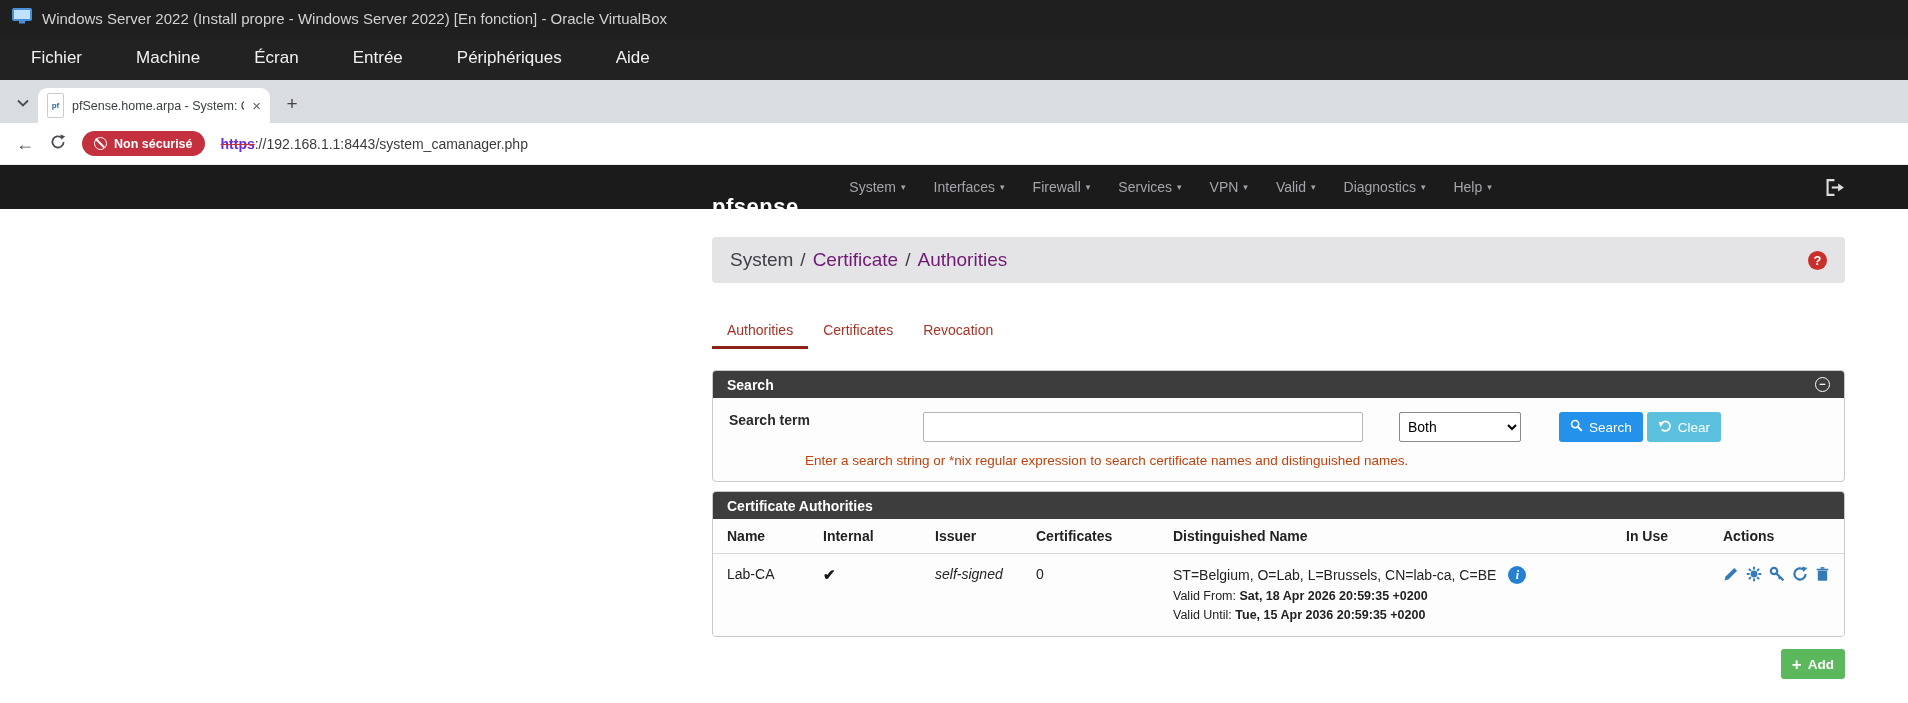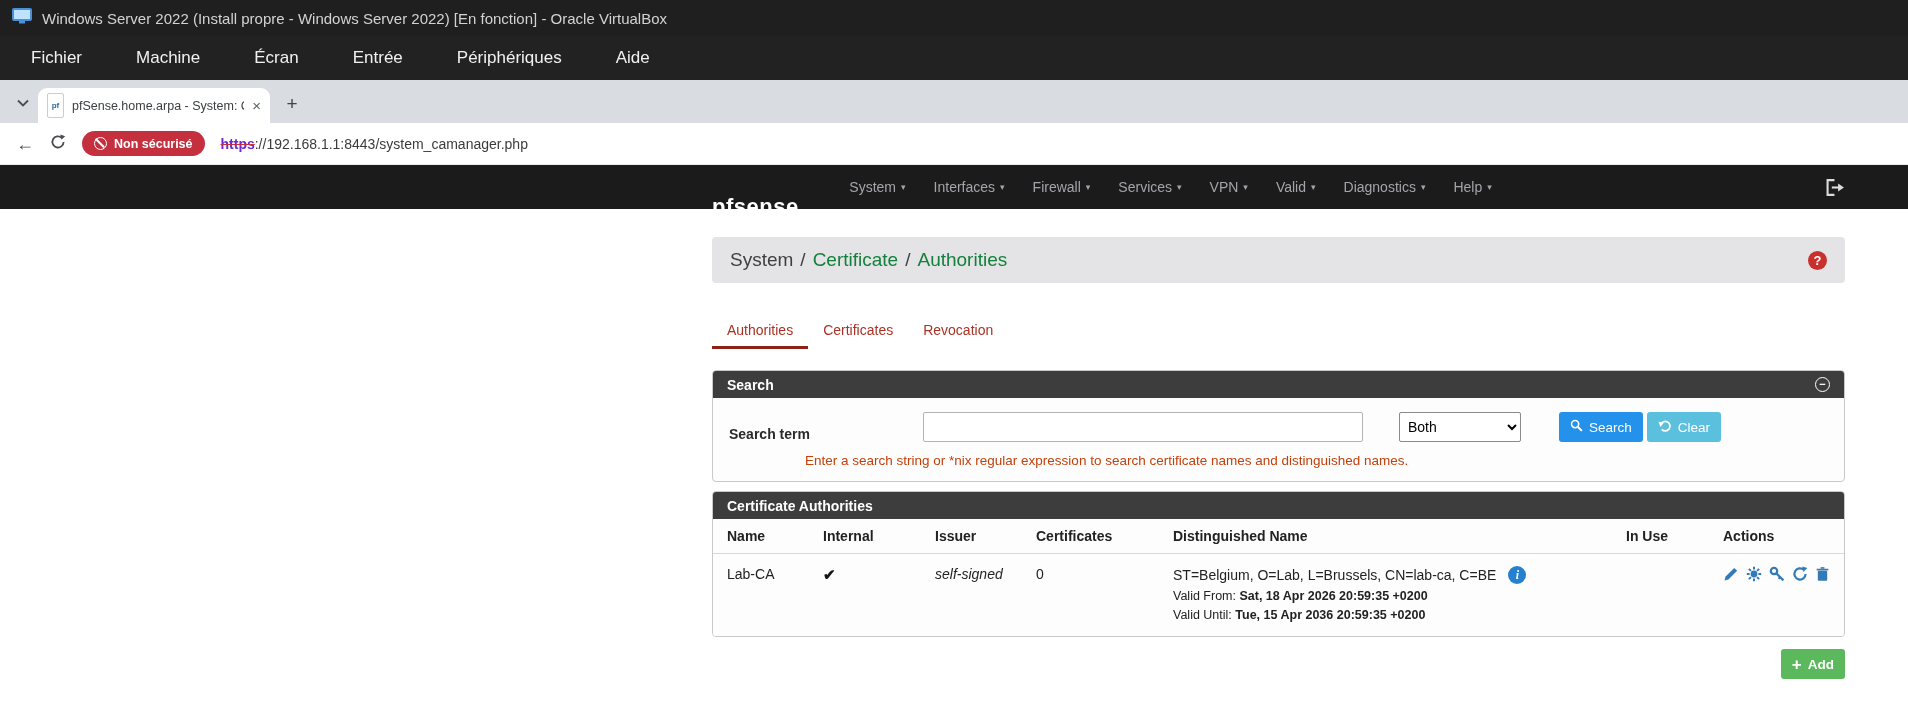--- a/index.html
+++ b/index.html
@@ -50,38 +50,38 @@
   .caret { font-size:9px; margin-left:5px; }
   .logout { margin-left:auto; display:flex; align-items:center; }
 
   
   .pf-page { background:#fff; }
   .pf-container { width:1133px; margin-left:712px; }
 
   .breadcrumb { margin-top:28px; background:#e4e4e6; border-radius:4px; height:46px;
                 display:flex; align-items:center; padding:0 18px; font-size:19px; color:#3f3f44; }
   .breadcrumb .sep { margin:0 7px; }
-  .breadcrumb a { color:#15803d; text-decoration:none; }
+  .breadcrumb a { color:#701a75; text-decoration:none; }
   .help-circle { margin-left:auto; width:19px; height:19px; border-radius:50%; background:#c9302c;
                  color:#fff; font-size:13px; font-weight:bold; display:flex; align-items:center; justify-content:center; }
 
   .nav-tabs { margin-top:30px; display:flex; }
   .nav-tab { padding:9px 15px 8px; font-size:14px; color:#a93226; text-decoration:none; border-bottom:3px solid transparent; }
   .nav-tab.active { border-bottom-color:#8c2218; }
 
   .panel { border:1px solid #c9c9c9; border-radius:4px; overflow:hidden; background:#fdfdfd; }
   .panel-search { margin-top:21px; }
   .panel-ca { margin-top:9px; }
   .panel-header { background:#3d3d3d; color:#fff; font-weight:bold; font-size:14px;
                   height:27px; display:flex; align-items:center; padding:0 14px; }
   .collapse-icon { margin-left:auto; width:15px; height:15px; border:1.5px solid #fff; border-radius:50%;
                    font-size:11px; line-height:1; display:flex; align-items:center; justify-content:center; font-weight:bold; }
 
   .search-body { padding:14px 0 13px; }
-  .search-row { display:flex; align-items:flex-end; padding-left:16px; }
+  .search-row { display:flex; align-items:flex-start; padding-left:16px; }
   .search-label { width:194px; font-size:14px; font-weight:bold; color:#2a2a2a; }
   .search-input { width:440px; height:30px; border:1px solid #b4b4b4; border-radius:2px; padding:0 8px; font-size:14px; font-family:inherit; }
   .search-select { margin-left:36px; width:122px; height:30px; border:1px solid #8a8a8a; border-radius:2px;
                    background:#fff; font-size:14px; font-family:inherit; padding:0 4px; }
   .btn { height:30px; border:none; border-radius:3px; color:#fff; font-size:13.5px; font-family:inherit;
          display:inline-flex; align-items:center; gap:6px; padding:0 11px; cursor:pointer; }
   .btn-search { margin-left:38px; background:#2491eb; }
   .btn-clear  { margin-left:4px; background:#5bc0de; }
   .search-help { margin:11px 0 0 92px; color:#c2410c; font-size:13.5px; }
 

